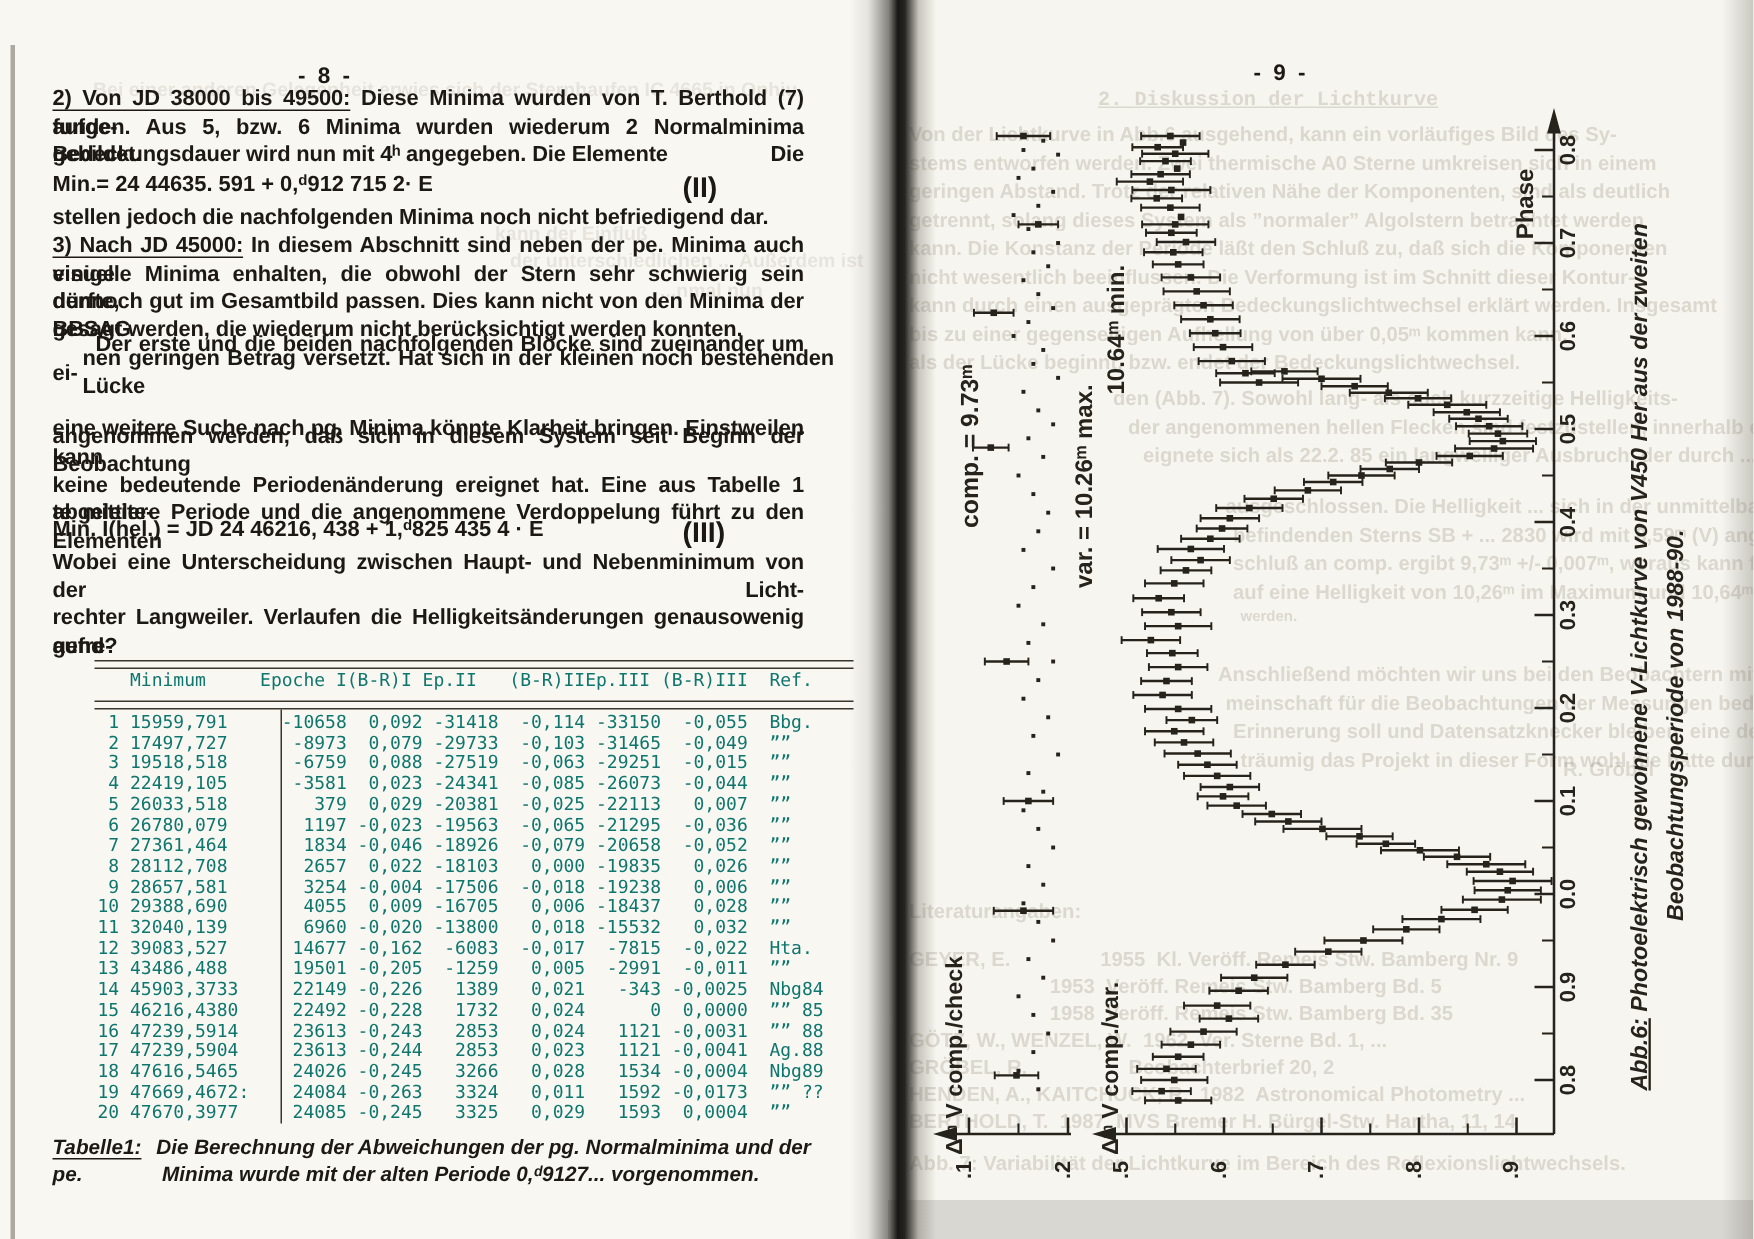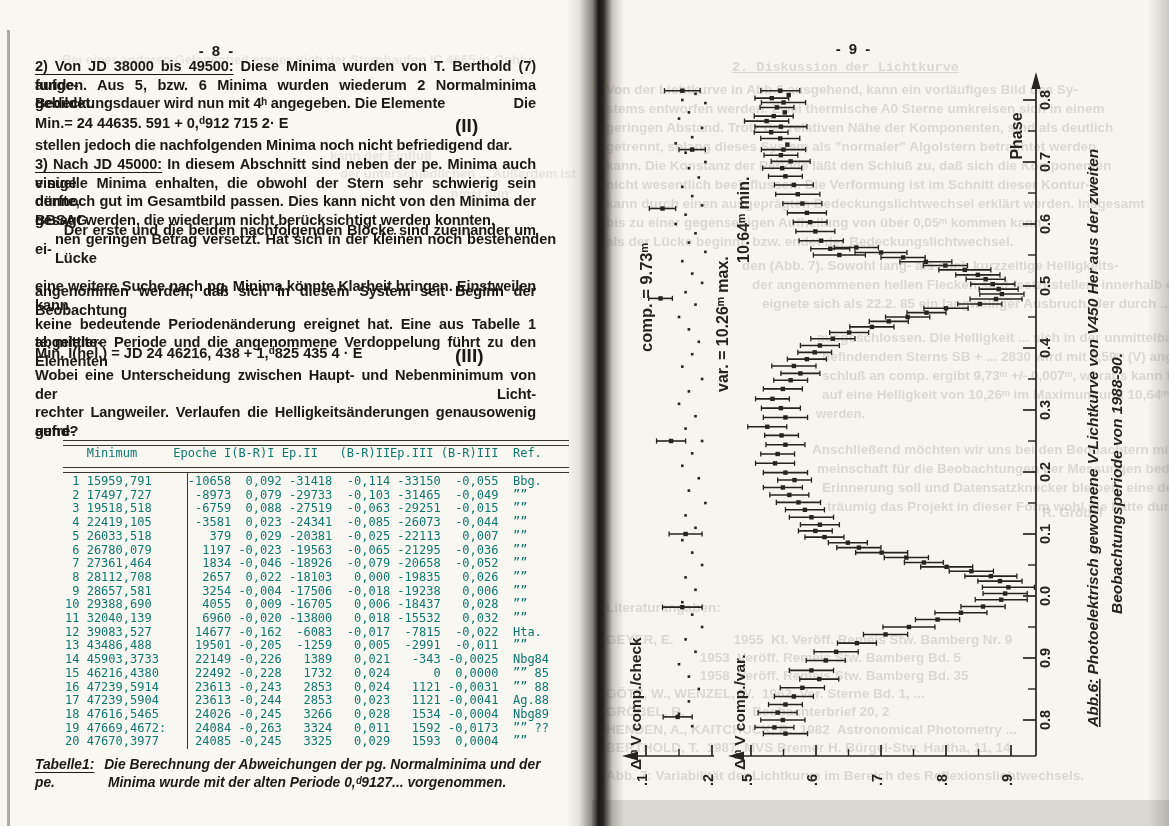--- a/index.html
+++ b/index.html
@@ -115,21 +115,21 @@
         <div class="bl" style="left: 14px; top: 196px; font-size: 13.5px;">kann durch einen ausgeprägten Bedeckungslichtwechsel erklärt werden. Insgesamt</div>
         <div class="bl" style="left: 14px; top: 215px; font-size: 13.5px;">bis zu einer gegenseitigen Aufhellung von über 0,05ᵐ kommen kann.</div>
         <div class="bl" style="left: 14px; top: 234px; font-size: 13.5px;">als der Lücke beginnt, bzw. endet der Bedeckungslichtwechsel.</div>
         <div class="bl" style="left: 150px; top: 258px; font-size: 13.5px;">den (Abb. 7). Sowohl lang- als auch kurzzeitige Helligkeits-</div>
         <div class="bl" style="left: 160px; top: 277px; font-size: 13.5px;">der angenommenen hellen Flecken sind festzustellen, innerhalb einer</div>
         <div class="bl" style="left: 170px; top: 296px; font-size: 13.5px;">eignete sich als 22.2. 85 ein langwelliger Ausbruch, der durch ...</div>
         <div class="bl" style="left: 225px; top: 330px; font-size: 13.5px;">ausgeschlossen. Die Helligkeit ... sich in der unmittelbaren ...</div>
         <div class="bl" style="left: 230px; top: 349px; font-size: 13.5px;">befindenden Sterns SB + ... 2830 wird mit 8,59ᵐ (V) angegeben ...</div>
         <div class="bl" style="left: 230px; top: 368px; font-size: 13.5px;">schluß an comp. ergibt 9,73ᵐ +/- 0,007ᵐ, woraus kann für den Veränderl.</div>
         <div class="bl" style="left: 230px; top: 387px; font-size: 13.5px;">auf eine Helligkeit von 10,26ᵐ im Maximum und 10,64ᵐ im Minimum ...</div>
-        <div class="bl" style="left: 224px; top: 406px; font-size: 13px;">werden.</div>
+        <div class="bl" style="left: 235px; top: 406px; font-size: 10px;">werden.</div>
         <div class="bl" style="left: 220px; top: 442px; font-size: 13.5px;">Anschließend möchten wir uns bei den Beobachtern mit der Arbeits-</div>
         <div class="bl" style="left: 225px; top: 461px; font-size: 13.5px;">meinschaft für die Beobachtungen der Messungen bedanken, im besonderen</div>
         <div class="bl" style="left: 230px; top: 480px; font-size: 13.5px;">Erinnerung soll und Datensatzknecker bleiben, eine der von ihnen</div>
         <div class="bl" style="left: 235px; top: 499px; font-size: 13.5px;">träumig das Projekt in dieser Form wohl nie hätte durchgeführt werden</div>
         <div class="bl" style="left: 450px; top: 505px; font-size: 13.5px;">R. Gröbel</div>
         <div class="bl" style="left: 14px; top: 600px; font-size: 13.5px;">Literaturangaben:</div>
         <div class="bl" style="left: 14px; top: 632px; font-size: 13.5px;">GEYER, E.                1955  Kl. Veröff. Remeis Stw. Bamberg Nr. 9</div>
         <div class="bl" style="left: 14px; top: 650px; font-size: 13.5px;">                         1953  Veröff. Remeis Stw. Bamberg Bd. 5</div>
         <div class="bl" style="left: 14px; top: 668px; font-size: 13.5px;">                         1958  Veröff. Remeis Stw. Bamberg Bd. 35</div>
         <div class="bl" style="left: 14px; top: 686px; font-size: 13.5px;">GÖTZ, W., WENZEL, W.  1962  Ver. Sterne Bd. 1, ...</div>

